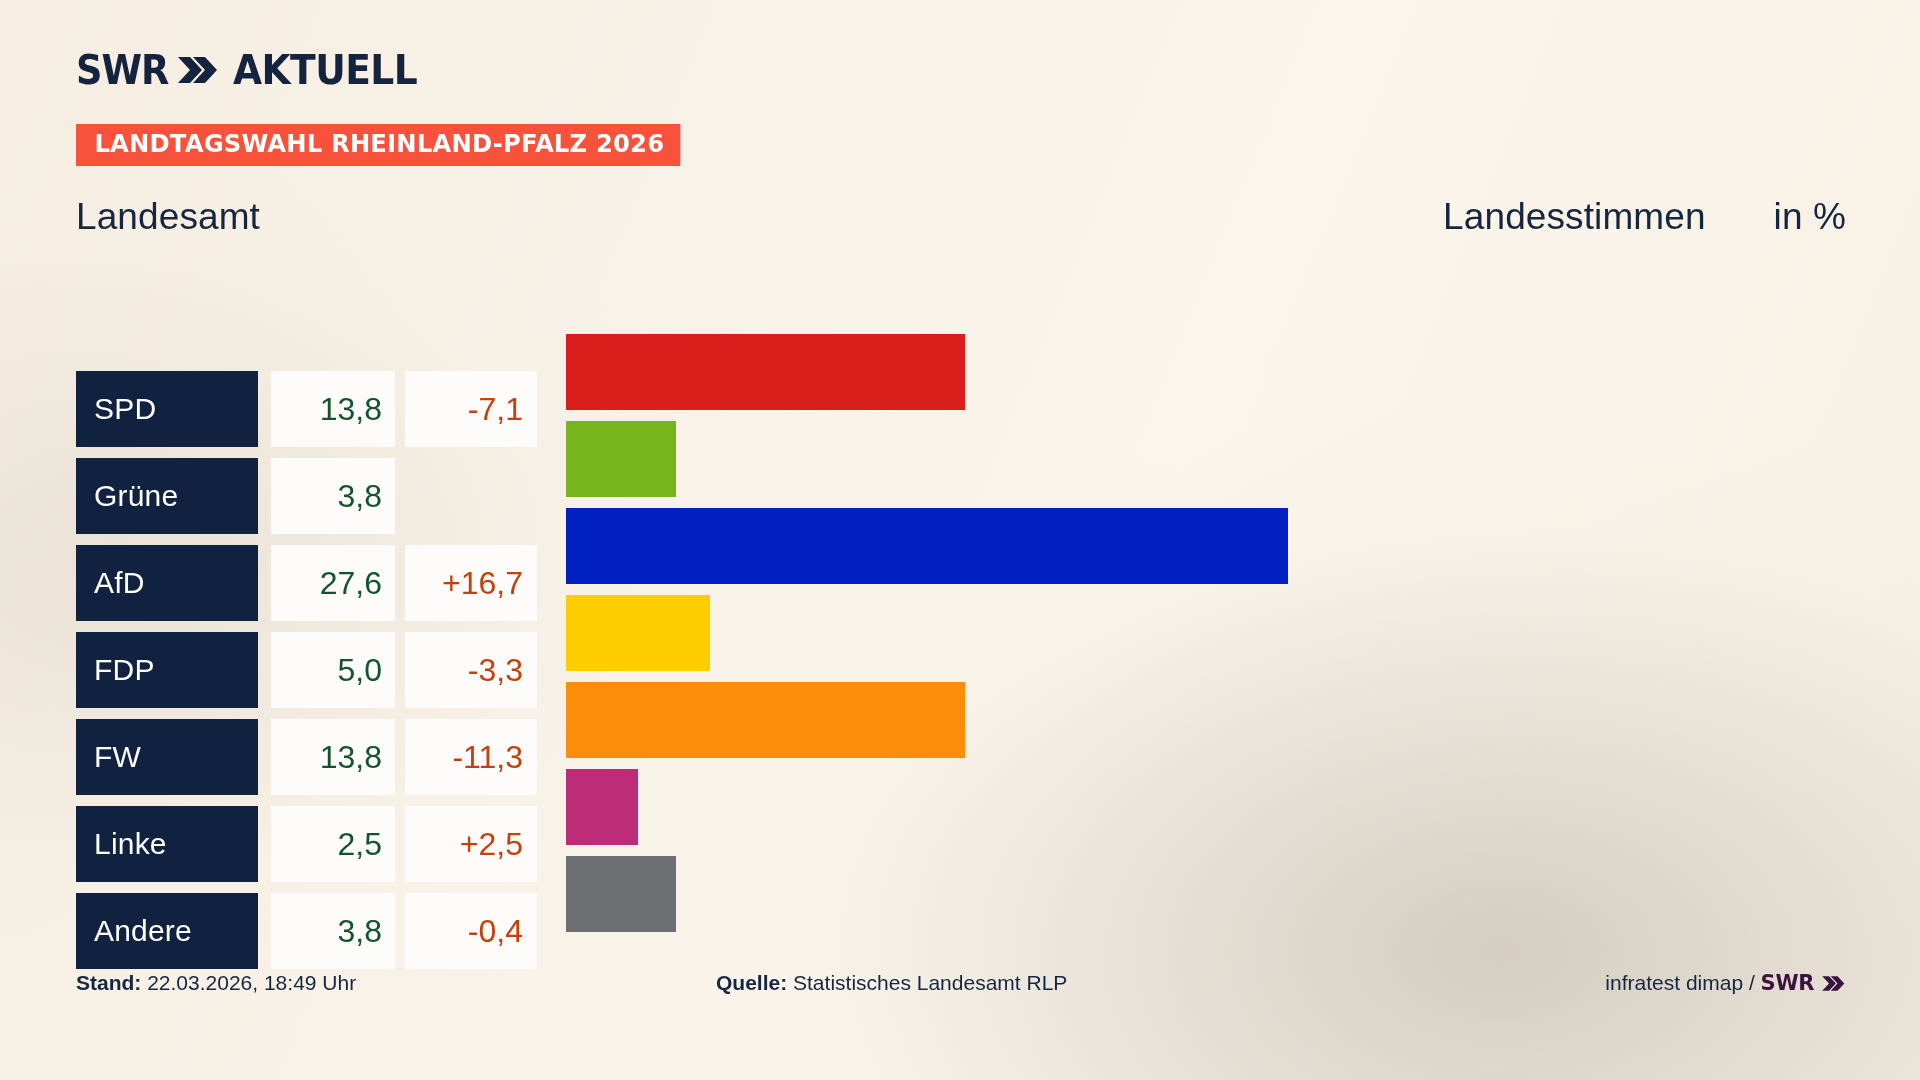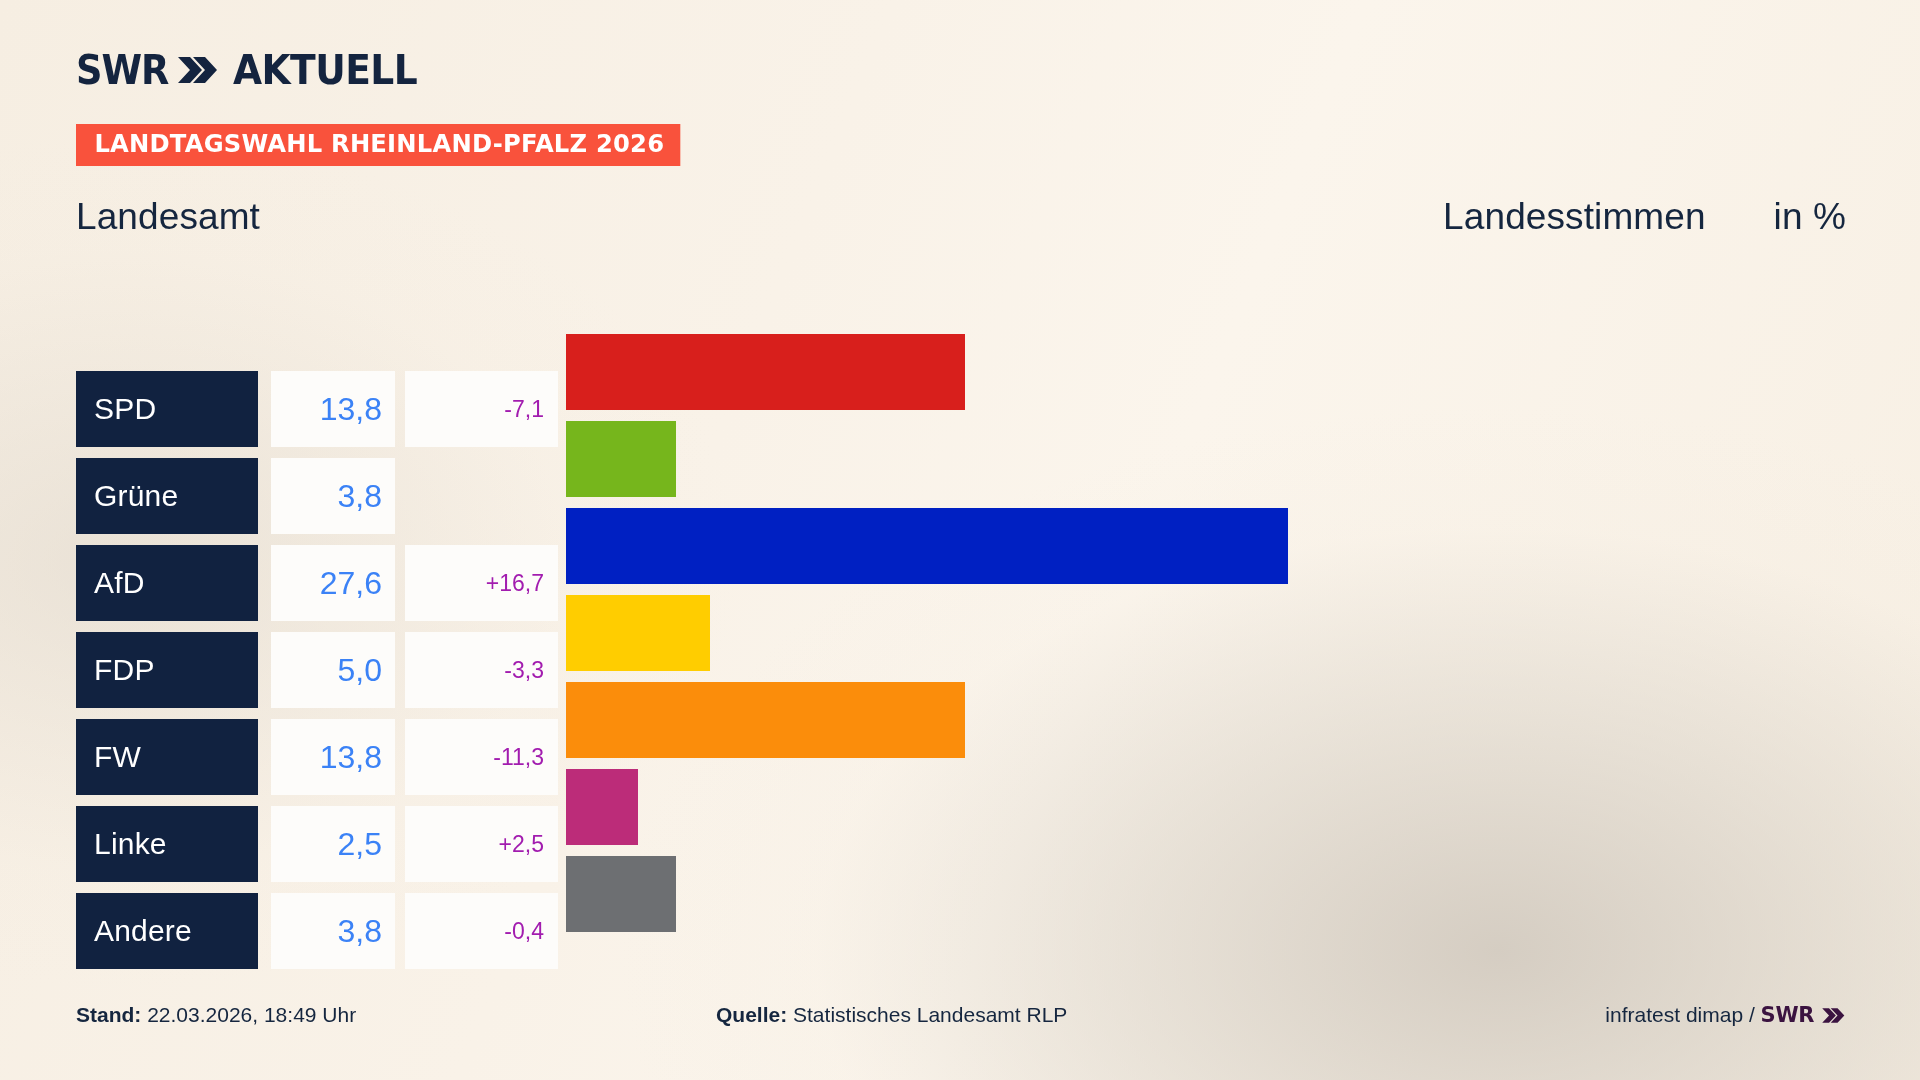--- a/index.html
+++ b/index.html
@@ -128,54 +128,54 @@
     color: #ffffff;
     padding-left: 18px;
     font-size: 30px;
     font-weight: 400;
     letter-spacing: 0.2px;
   }
   .cell-value {
     left: 195px;
     width: 124px;
     background: #fdfcfa;
-    color: #3b82f6;
+    color: #14532d;
     justify-content: flex-end;
     padding-right: 13px;
     font-size: 32px;
     font-weight: 400;
   }
   .cell-change {
     left: 329px;
-    width: 153px;
+    width: 132px;
     background: #fdfcfa;
-    color: #a21caf;
+    color: #c2410c;
     justify-content: flex-end;
     padding-right: 14px;
-    font-size: 23px;
+    font-size: 32px;
     font-weight: 400;
   }
   .bar-track {
     position: absolute;
     left: 490px;
     top: 3px;
     height: 76px;
     right: 0;
   }
   .bar {
     height: 76px;
     width: 0;
   }
 
   
   #footer {
     position: absolute;
     left: 76px;
     right: 74px;
-    top: 1003px;
+    top: 971px;
     display: flex;
     align-items: flex-start;
     color: #15263f;
     font-size: 21px;
   }
   .foot-left { width: 640px; }
   .foot-mid { flex: 1; }
   .foot-right {
     text-align: right;
     white-space: nowrap;

